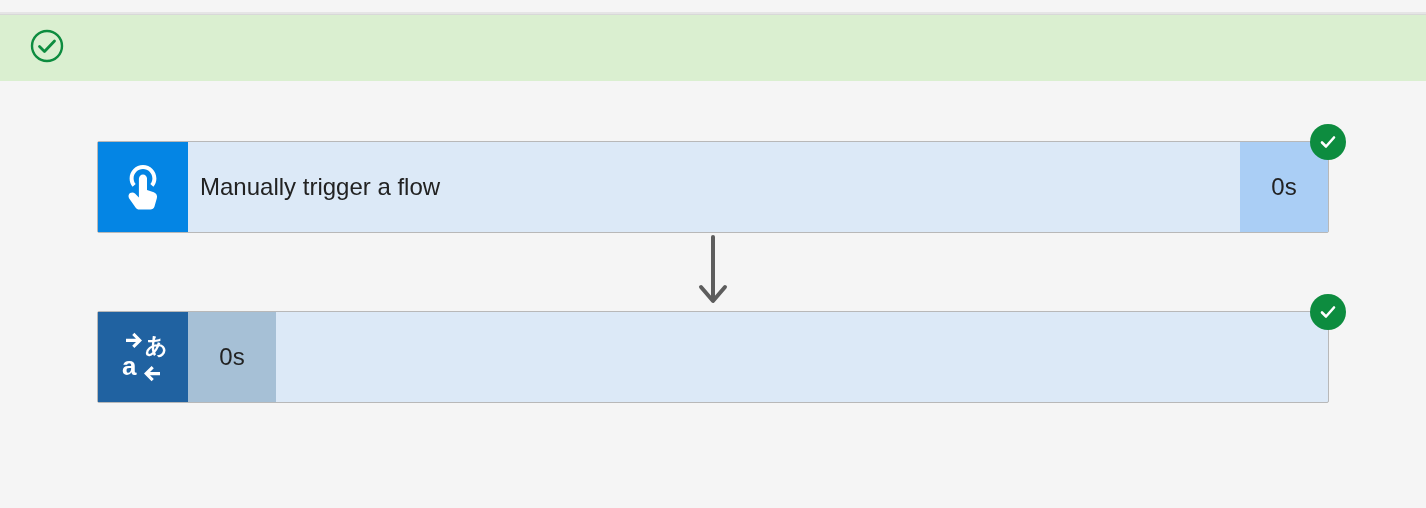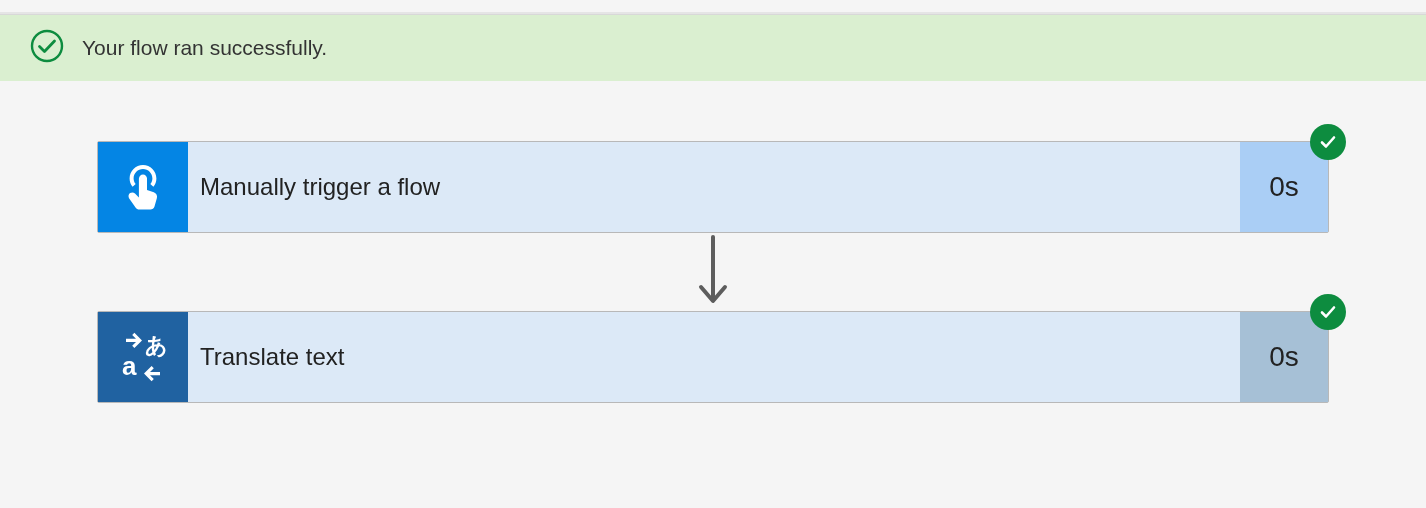--- a/index.html
+++ b/index.html
@@ -70,21 +70,21 @@
       padding-left: 12px;
       font-size: 24px;
       color: #222;
     }
 
     .step-duration {
       width: 88px;
       display: flex;
       align-items: center;
       justify-content: center;
-      font-size: 28px;
+      font-size: 24px;
       color: #222;
     }
     .step1 .step-duration { background: #aacef5; }
     .step2 .step-duration { background: #a6c0d6; }
 
     .step-badge {
       position: absolute;
       top: -18px;
       right: -18px;
       width: 36px;
@@ -112,21 +112,20 @@
 <div class="top-divider"></div>
 <div class="top-rule"></div>
 
 <div class="success-banner">
   <span>
     <svg width="34" height="34" viewBox="0 0 34 34">
       <circle cx="17" cy="17" r="15" fill="none" stroke="#0d8c3f" stroke-width="2.4"></circle>
       <path d="M9.5 17.5 L14.5 22.5 L24.5 12" fill="none" stroke="#0d8c3f" stroke-width="2.8" stroke-linecap="round" stroke-linejoin="round"></path>
     </svg>
   </span>
-  <span class="msg">Your flow ran successfully.</span>
 </div>
 
 <div class="canvas">
 
   <div class="flow-step step1">
     <div class="step-icon">
       <svg viewBox="0 0 56 56">
         <g fill="#ffffff">
           <path d="M28 6 c-7.4 0-13.4 6-13.4 13.4 0 3.2 1.1 6.1 3 8.4 l3.1-2.7 c-1.3-1.6-2.1-3.6-2.1-5.7 0-5.2 4.2-9.4 9.4-9.4 s9.4 4.2 9.4 9.4 c0 2.1-0.8 4.1-2.1 5.7 l3.1 2.7 c1.9-2.3 3-5.2 3-8.4 C41.4 12 35.4 6 28 6 z"></path>
           <path d="M24 19.4 c0-2.2 1.8-4 4-4 s4 1.8 4 4 v11.6 l6.8 2.2 c2.4 0.8 3.8 3.3 3.1 5.7 l-2.4 8.5 c-0.5 1.8-2.2 3.1-4.1 3.1 h-11.2 c-1.4 0-2.7-0.7-3.5-1.8 l-6.5-9.3 c-1.2-1.7-0.8-4.1 0.9-5.3 1.5-1.1 3.6-0.9 4.9 0.4 l3.9 3.9 V19.4 z"></path>
@@ -157,21 +156,20 @@
           <path d="M11 10 h10 l-3.8 3.8 2.2 2.2 L27 8.4 19.4 0.8 17.2 3 21 6.8 H11 z" transform="translate(0,3)"></path>
 
           <text x="7" y="46" font-family="Segoe UI, sans-serif" font-size="26" font-weight="600" fill="#ffffff">a</text>
 
           <text x="30" y="24" font-family="Segoe UI, Meiryo, sans-serif" font-size="22" font-weight="600" fill="#ffffff">あ</text>
 
           <path d="M45 46 h-10 l3.8-3.8 -2.2-2.2 L29 47.6 36.6 55.2 38.8 53 35 49.2 H45 z" transform="translate(0,-3)"></path>
         </g>
       </svg>
     </div>
-    <div class="step-label">Translate text</div>
     <div class="step-duration">0s</div>
     <div class="step-badge">
       <svg viewBox="0 0 20 20">
           <path d="M4 10.5 L8 14.5 L16 5.5" fill="none" stroke="#ffffff" stroke-width="2.6" stroke-linecap="round" stroke-linejoin="round"></path>
         </svg>
     </div>
   </div>
 
 </div>
 

